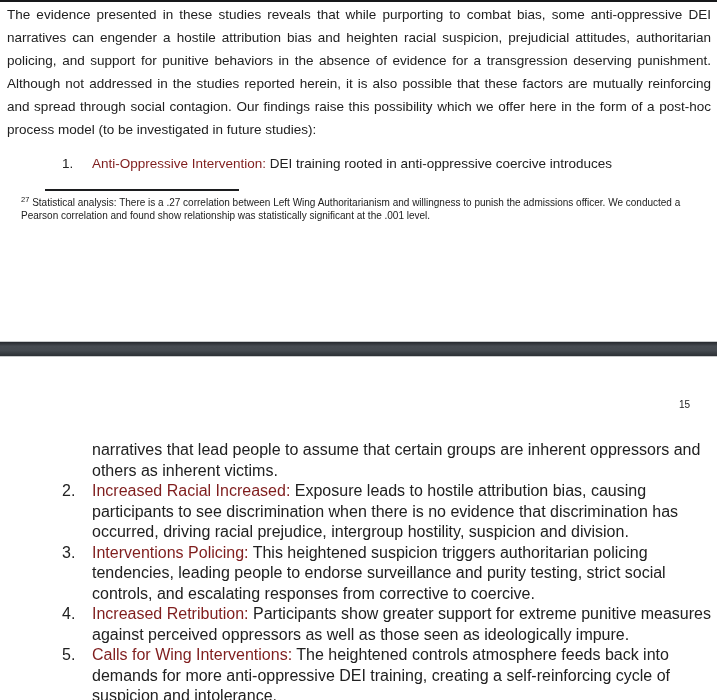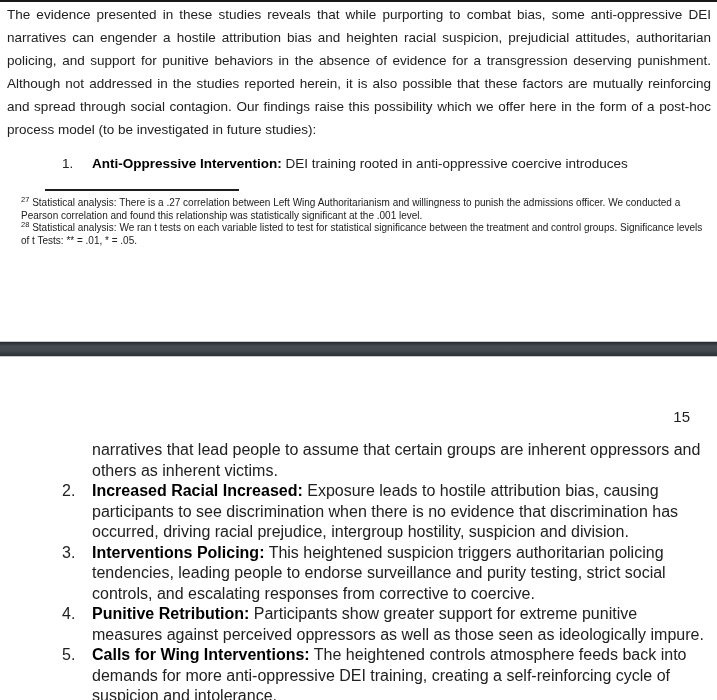--- a/index.html
+++ b/index.html
@@ -24,21 +24,21 @@
     text-align: justify;
   }
   .item1 {
     position: absolute; top: 153px; left: 92px;
     width: 620px; font-size: 13.5px; line-height: 21px;
   }
   .item1 .num {
     position: absolute; left: -30px; width: 22px;
     text-align: left; display: inline-block;
   }
-  .lead { color: #000000; font-weight: bold; }
+  .lead { color: #7f1d1d; font-weight: normal; }
 
   .fn-rule {
     position: absolute; top: 189px; left: 45px;
     width: 194px; height: 2px; background: #1c1d1f;
   }
   .footnotes {
     position: absolute; top: 197px; left: 21px;
     width: 692px; font-size: 10px; line-height: 12.5px;
   }
   .footnote { margin: 0; }
@@ -48,22 +48,22 @@
   .page-gap { position: absolute; top: 339px; left: 0; width: 717px; height: 19px; }
   .gap-bar {
     margin-top: 2px; height: 14px;
     background: linear-gradient(180deg, #26292e 0%, #474c52 30%, #454a50 60%, #2c3035 100%);
     border-top: 1px solid #c7c9cb;
     border-bottom: 1px solid #c7c9cb;
   }
 
   
   .page-num {
-    position: absolute; top: 408px; right: 27px;
-    font-size: 15px; line-height: 18px;
+    position: absolute; top: 396px; right: 27px;
+    font-size: 10px; line-height: 18px;
   }
   .p2 {
     position: absolute; top: 440px; left: 0;
     width: 717px; font-size: 16px; line-height: 20.5px;
   }
   .cont { margin: 0 6px 0 92px; }
   .li { position: relative; margin: 0 6px 0 92px; }
   .li .num { position: absolute; left: -30px; }
 </style>
 </head>
@@ -78,22 +78,21 @@
 
     <div class="item1">
       <span class="num">1.</span>
       <span class="lead">Anti-Oppressive Intervention:</span>
       <span>DEI training rooted in anti-oppressive coercive introduces</span>
     </div>
 
     <div class="fn-rule"></div>
 
     <div class="footnotes">
-      <p class="footnote"><sup>27</sup> <span>Statistical analysis: There is a .27 correlation between Left Wing Authoritarianism and willingness to punish the admissions officer. We conducted a Pearson correlation and found this relationship was statistically significant at the .001 level.</span></p>
-      <p class="footnote"><sup>28</sup> <span>Statistical analysis: We ran t tests on each variable listed to test for statistical significance between the treatment and control groups. Significance levels of t Tests: ** = .01, * = .05.</span></p>
+      <p class="footnote"><sup>27</sup> <span>Statistical analysis: There is a .27 correlation between Left Wing Authoritarianism and willingness to punish the admissions officer. We conducted a Pearson correlation and found show relationship was statistically significant at the .001 level.</span></p>
     </div>
   </section>
 
   <div class="page-gap">
     <div class="gap-bar"></div>
   </div>
 
   <section class="page page-2">
     <div class="page-num">15</div>
 
@@ -107,21 +106,21 @@
       </div>
 
       <div class="li">
         <span class="num">3.</span>
         <span class="lead">Interventions Policing:</span>
         <span>This heightened suspicion triggers authoritarian policing tendencies, leading people to endorse surveillance and purity testing, strict social controls, and escalating responses from corrective to coercive.</span>
       </div>
 
       <div class="li">
         <span class="num">4.</span>
-        <span class="lead">Punitive Retribution:</span>
+        <span class="lead">Increased Retribution:</span>
         <span>Participants show greater support for extreme punitive measures against perceived oppressors as well as those seen as ideologically impure.</span>
       </div>
 
       <div class="li">
         <span class="num">5.</span>
         <span class="lead">Calls for Wing Interventions:</span>
         <span>The heightened controls atmosphere feeds back into demands for more anti-oppressive DEI training, creating a self-reinforcing cycle of suspicion and intolerance.</span>
       </div>
     </div>
   </section>

